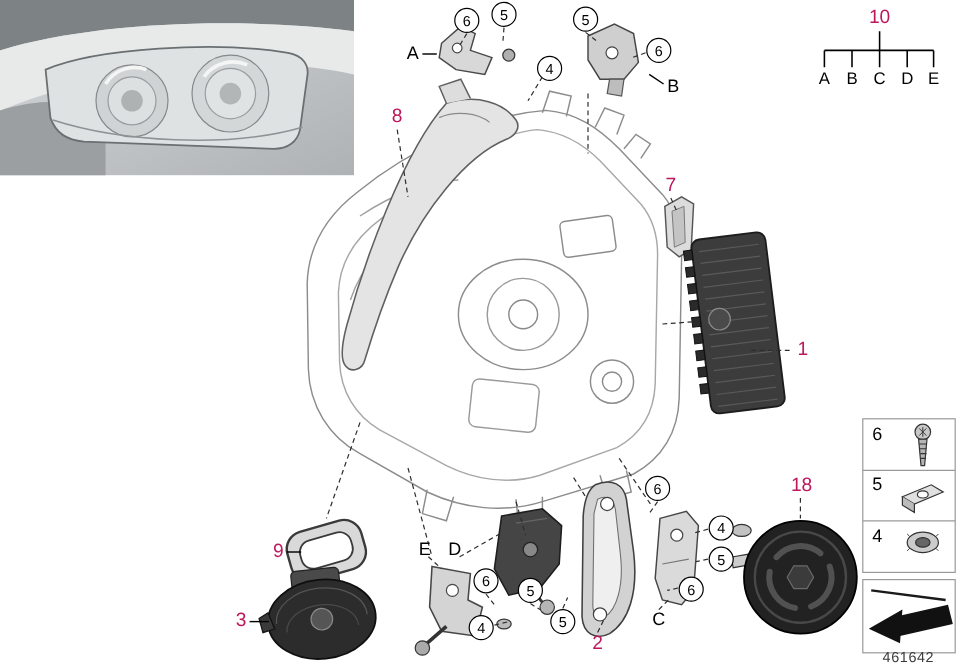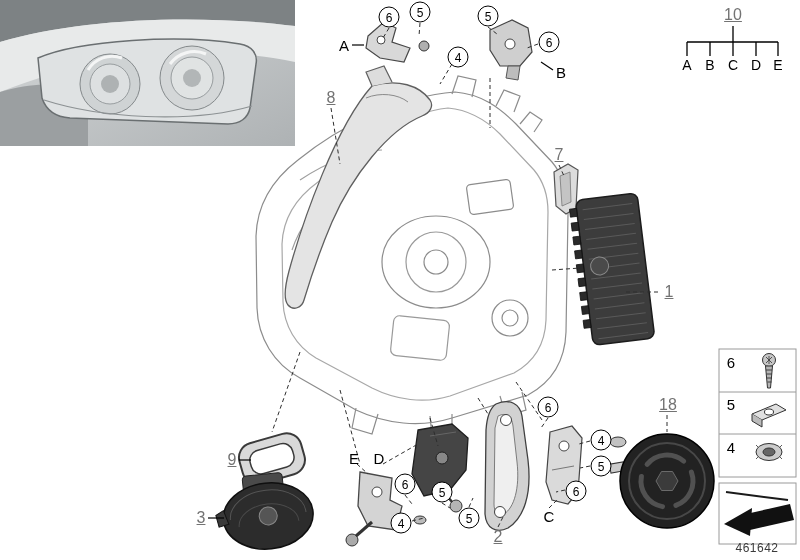--- a/index.html
+++ b/index.html
@@ -1,20 +1,20 @@
 <!DOCTYPE html>
 <html><head>
 <meta charset="utf-8">
 <style>
   html,body{margin:0;padding:0;background:#fff;}
   .stage{position:relative;width:800px;height:560px;background:#ffffff;
          font-family:"Liberation Sans",sans-serif;overflow:hidden;}
   .stage svg.art{position:absolute;left:0;top:0;}
   .ctr{position:absolute;transform:translate(-50%,-50%);white-space:nowrap;}
-  .pnum{font-size:16px;color:#737373;text-decoration:underline;}
+  .pnum{font-size:16px;color:#be185d;}
   .letter{font-size:15px;color:#000;}
   .letter.sm{font-size:14px;}
   .circ{width:21px;height:21px;border:1.4px solid #000;border-radius:50%;
         background:#fff;display:flex;align-items:center;justify-content:center;
         font-size:12px;color:#000;box-sizing:border-box;}
   .legnum{font-size:15px;color:#000;}
   .code{font-size:12px;color:#3a3a3a;letter-spacing:.5px;}
 </style>
 </head>
 <body>

